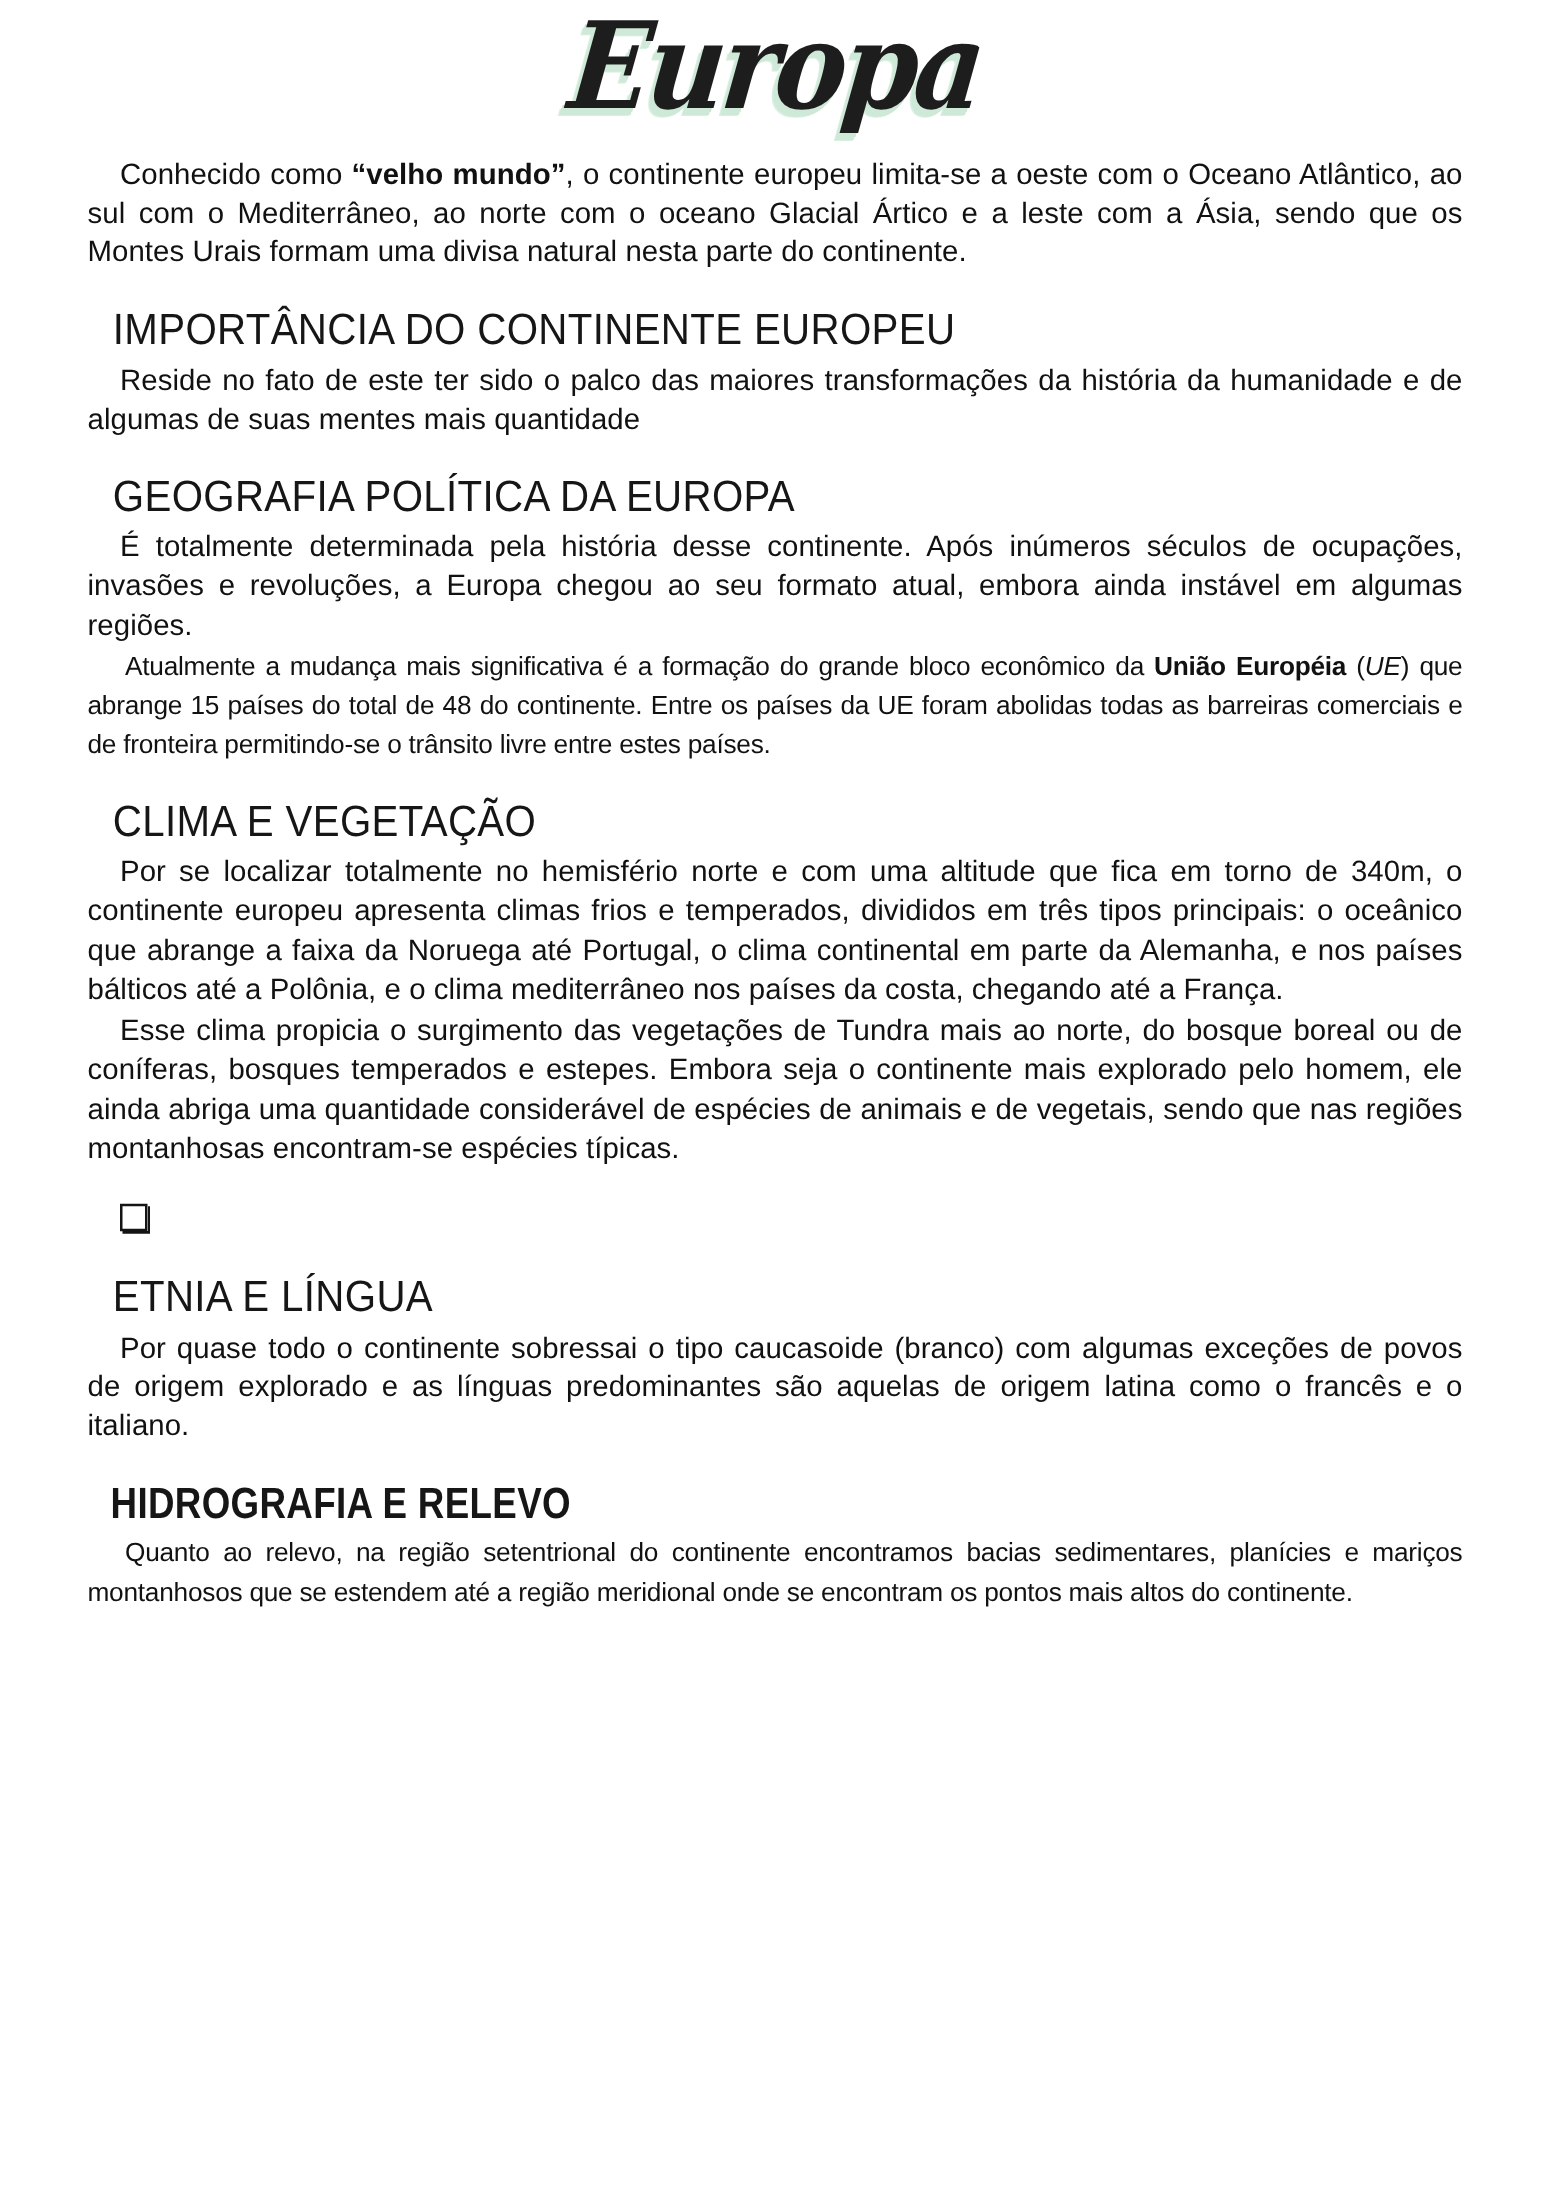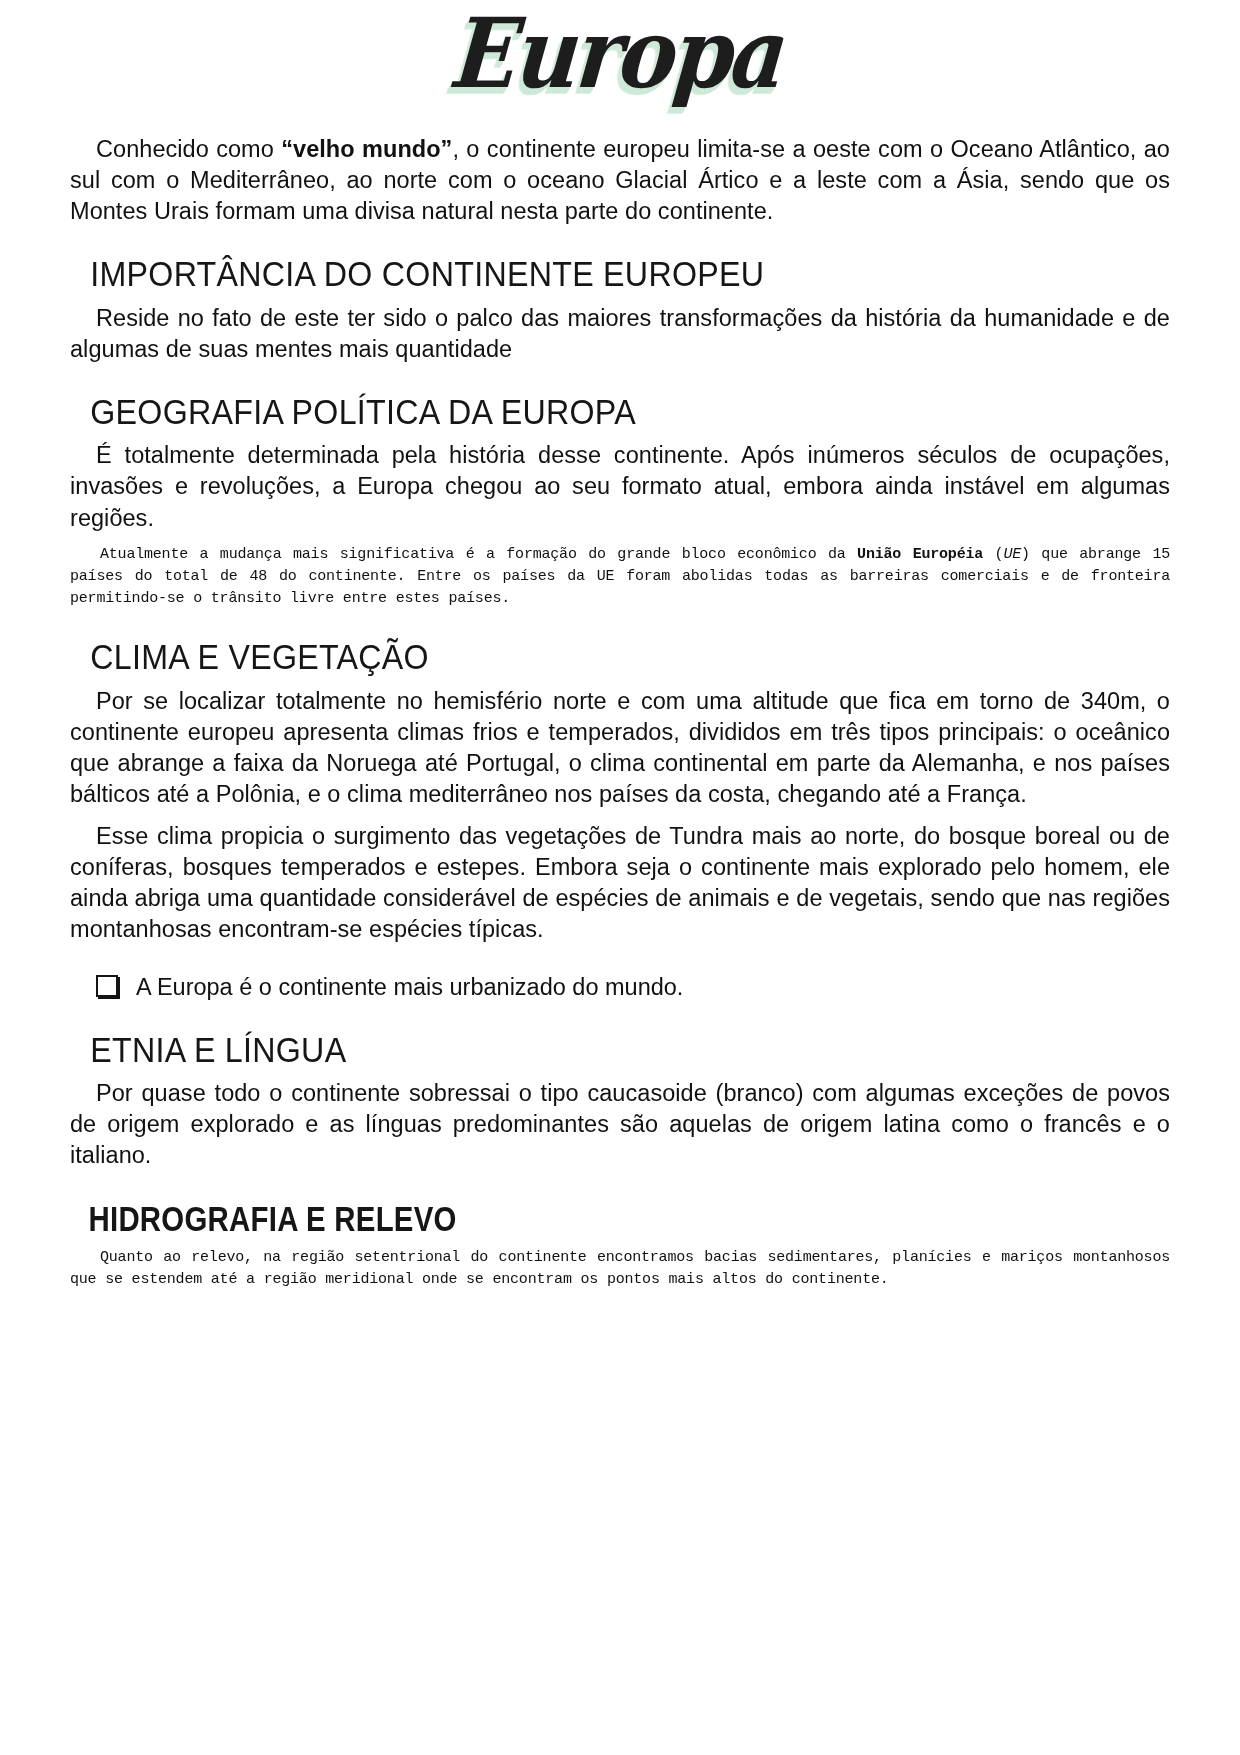--- a/index.html
+++ b/index.html
@@ -64,31 +64,31 @@
   h2.section-heading.tight {
     transform: scaleX(0.84);
     font-weight: 600;
   }
 
   
   p.para {
     font-family: "Liberation Sans Narrow", "Liberation Sans", sans-serif;
     font-size: 23.5px;
     line-height: 1.33;
-    margin: 10px 0 2px 0;
+    margin: 0 0 2px 0;
     text-align: justify;
     text-indent: 26px;
     color: #111111;
     letter-spacing: 0.05px;
   }
 
   
   p.para.wide {
-    font-family: Liberation Mono, monospace;
-    font-size: 15px;
+    font-family: Liberation Sans, sans-serif;
+    font-size: 21px;
     line-height: 1.48;
     letter-spacing: -0.2px;
     text-indent: 30px;
   }
 
   .intro-para {
     margin-top: 4px;
     margin-bottom: 0;
   }
 
@@ -137,21 +137,21 @@
 
   <h2 class="section-heading">GEOGRAFIA POLÍTICA DA EUROPA</h2>
   <p class="para">É totalmente determinada pela história desse continente. Após inúmeros séculos de ocupações, invasões e revoluções, a Europa chegou ao seu formato atual, embora ainda instável em algumas regiões.</p>
   <p class="para wide"><span>Atualmente a mudança mais significativa é a formação do grande bloco econômico da </span><b>União Européia</b><span> (</span><i>UE</i><span>) que abrange 15 países do total de 48 do continente. Entre os países da UE foram abolidas todas as barreiras comerciais e de fronteira permitindo-se o trânsito livre entre estes países.</span></p>
 
   <h2 class="section-heading">CLIMA E VEGETAÇÃO</h2>
   <p class="para">Por se localizar totalmente no hemisfério norte e com uma altitude que fica em torno de 340m, o continente europeu apresenta climas frios e temperados, divididos em três tipos principais: o oceânico que abrange a faixa da Noruega até Portugal, o clima continental em parte da Alemanha, e nos países bálticos até a Polônia, e o clima mediterrâneo nos países da costa, chegando até a França.</p>
   <p class="para">Esse clima propicia o surgimento das vegetações de Tundra mais ao norte, do bosque boreal ou de coníferas, bosques temperados e estepes. Embora seja o continente mais explorado pelo homem, ele ainda abriga uma quantidade considerável de espécies de animais e de vegetais, sendo que nas regiões montanhosas encontram-se espécies típicas.</p>
 
   <ul class="checklist">
-    <li><span class="cb"></span><span class="li-text">A Europa é o continente mais urbanizado do mundo.</span></li>
+    <li><span class="cb"></span></li>
   </ul>
 
   <h2 class="section-heading">ETNIA E LÍNGUA</h2>
   <p class="para">Por quase todo o continente sobressai o tipo caucasoide (branco) com algumas exceções de povos de origem explorado e as línguas predominantes são aquelas de origem latina como o francês e o italiano.</p>
 
   <h2 class="section-heading tight">HIDROGRAFIA E RELEVO</h2>
   <p class="para wide">Quanto ao relevo, na região setentrional do continente encontramos bacias sedimentares, planícies e mariços montanhosos que se estendem até a região meridional onde se encontram os pontos mais altos do continente.</p>
 
 </div>
 

